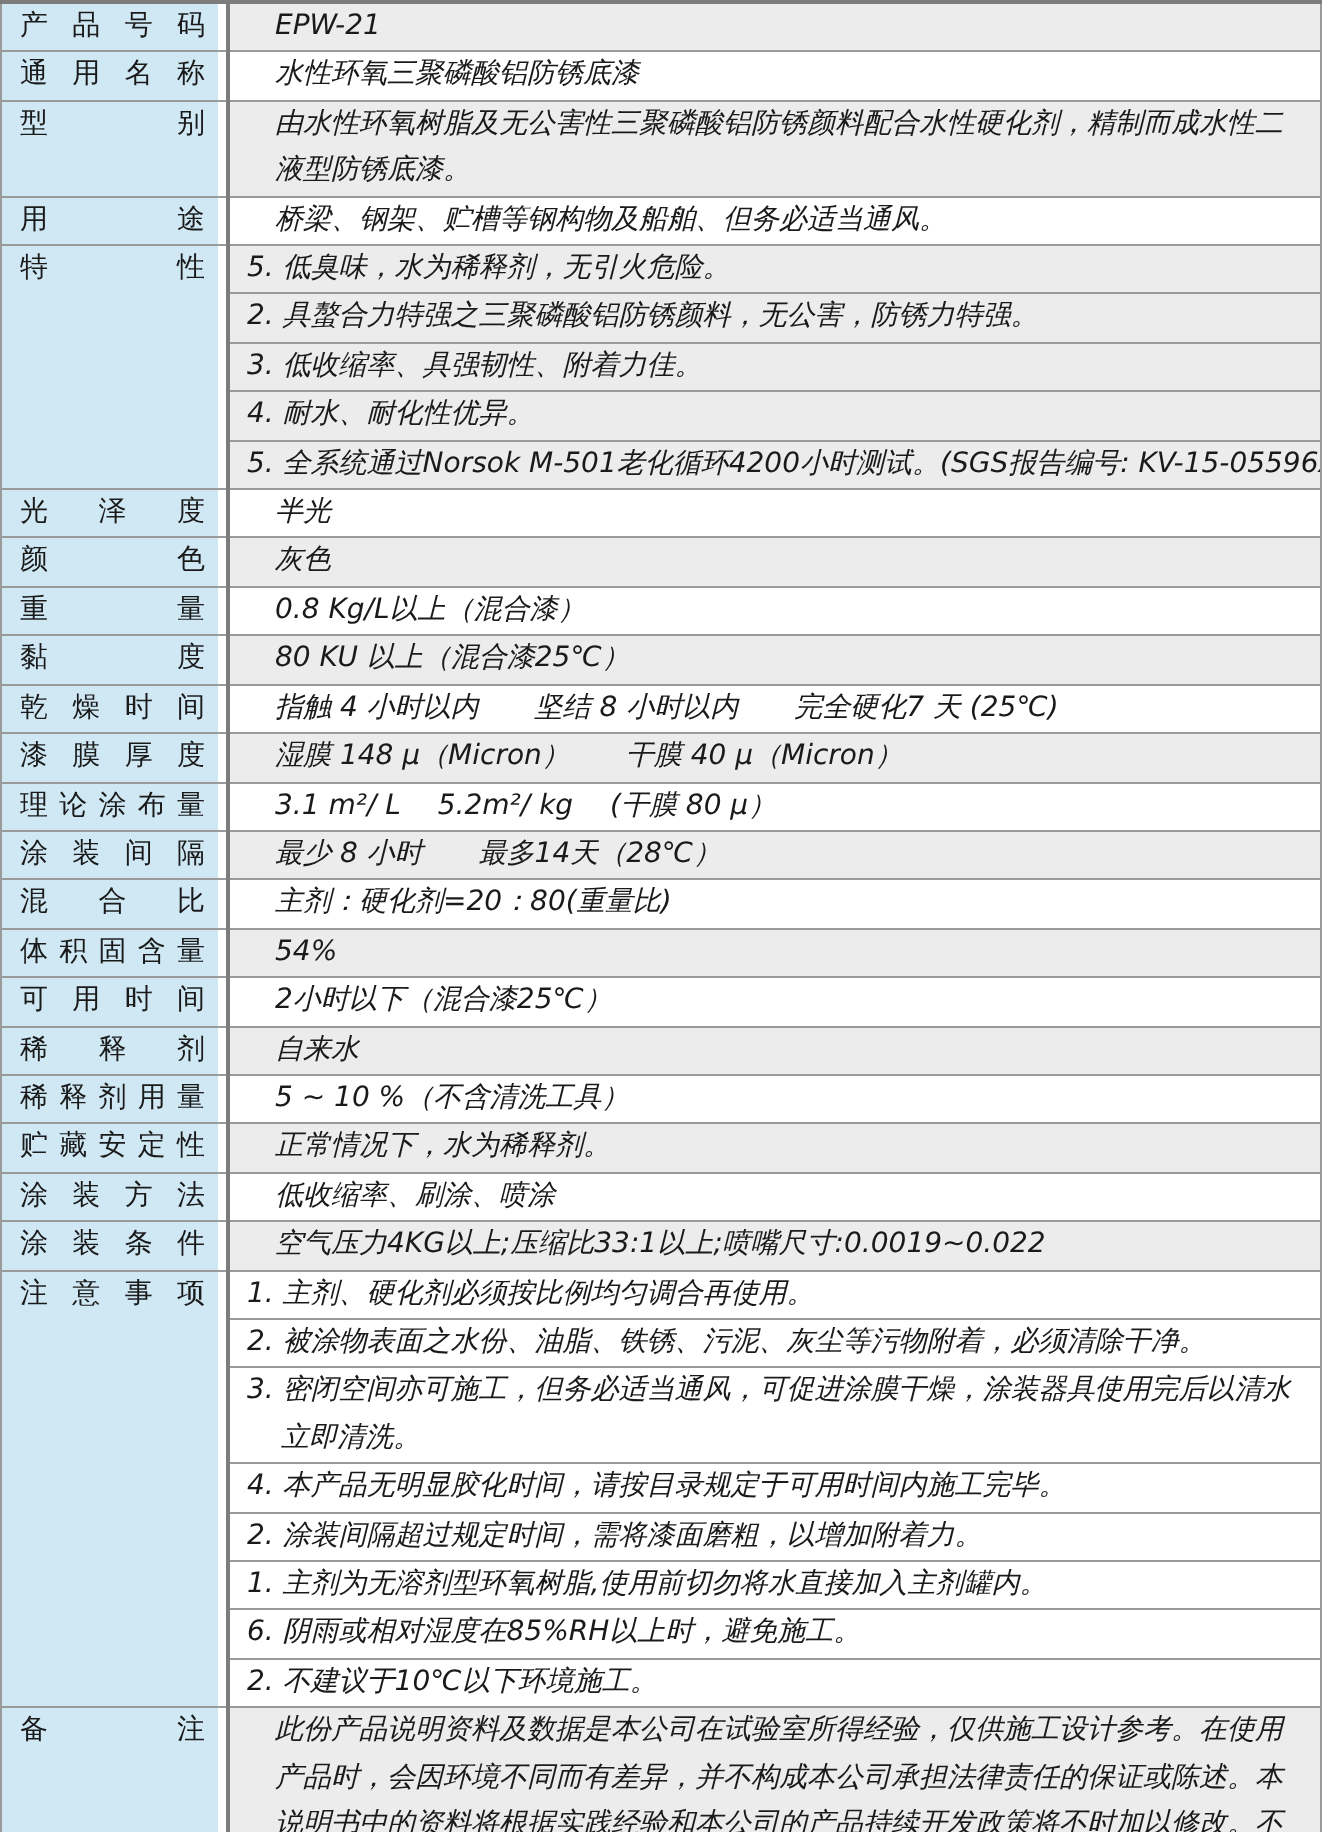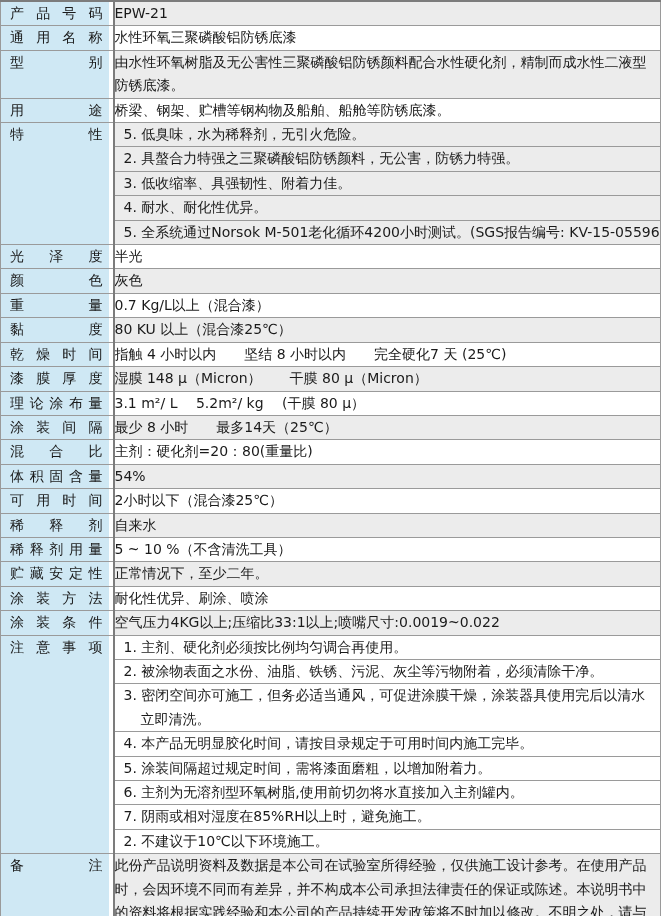--- a/index.html
+++ b/index.html
@@ -39,23 +39,24 @@
     vertical-align:top;
   }
   th.lblcell .lbl{
     display:flex;
     justify-content:space-between;
     padding:0 10px 0 9px;
     line-height:23.4px;
     height:23.4px;
   }
   td.val{
-    padding:0 6px 0 0;
+    padding:0 6px 0 23px;
     line-height:23.4px;
     white-space:pre-wrap;
+    font-style:italic;
   }
   td.val.one{
     white-space:nowrap;
     overflow:hidden;
     height:23.4px;
   }
   td.val.hang{
     padding-left:26px;
     text-indent:-17px;
   }
@@ -102,21 +103,21 @@
         </th>
         <td class="val">由水性环氧树脂及无公害性三聚磷酸铝防锈颜料配合水性硬化剂，精制而成水性二液型防锈底漆。</td>
       </tr>
       <tr class="w">
         <th class="lblcell" rowspan="1">
           <div class="lbl">
             <span>用</span>
             <span>途</span>
           </div>
         </th>
-        <td class="val one">桥梁、钢架、贮槽等钢构物及船舶、船舱等防锈底漆。</td>
+        <td class="val one">桥梁、钢架、贮槽等钢构物及船舶、但务必适当通风。</td>
       </tr>
       <tr class="g">
         <th class="lblcell" rowspan="5">
           <div class="lbl">
             <span>特</span>
             <span>性</span>
           </div>
         </th>
         <td class="val one hang">5. 低臭味，水为稀释剂，无引火危险。</td>
       </tr>
@@ -151,21 +152,21 @@
         </th>
         <td class="val one">灰色</td>
       </tr>
       <tr class="w">
         <th class="lblcell" rowspan="1">
           <div class="lbl">
             <span>重</span>
             <span>量</span>
           </div>
         </th>
-        <td class="val one">0.7 Kg/L以上（混合漆）</td>
+        <td class="val one">0.8 Kg/L以上（混合漆）</td>
       </tr>
       <tr class="g">
         <th class="lblcell" rowspan="1">
           <div class="lbl">
             <span>黏</span>
             <span>度</span>
           </div>
         </th>
         <td class="val one">80 KU 以上（混合漆25℃）</td>
       </tr>
@@ -182,21 +183,21 @@
       </tr>
       <tr class="g">
         <th class="lblcell" rowspan="1">
           <div class="lbl">
             <span>漆</span>
             <span>膜</span>
             <span>厚</span>
             <span>度</span>
           </div>
         </th>
-        <td class="val one">湿膜 148 μ（Micron）　　干膜 80 μ（Micron）</td>
+        <td class="val one">湿膜 148 μ（Micron）　　干膜 40 μ（Micron）</td>
       </tr>
       <tr class="w">
         <th class="lblcell" rowspan="1">
           <div class="lbl">
             <span>理</span>
             <span>论</span>
             <span>涂</span>
             <span>布</span>
             <span>量</span>
           </div>
@@ -205,21 +206,21 @@
       </tr>
       <tr class="g">
         <th class="lblcell" rowspan="1">
           <div class="lbl">
             <span>涂</span>
             <span>装</span>
             <span>间</span>
             <span>隔</span>
           </div>
         </th>
-        <td class="val one">最少 8 小时　　最多14天（25℃）</td>
+        <td class="val one">最少 8 小时　　最多14天（28℃）</td>
       </tr>
       <tr class="w">
         <th class="lblcell" rowspan="1">
           <div class="lbl">
             <span>混</span>
             <span>合</span>
             <span>比</span>
           </div>
         </th>
         <td class="val one">主剂：硬化剂=20：80(重量比)</td>
@@ -272,32 +273,32 @@
       <tr class="g">
         <th class="lblcell" rowspan="1">
           <div class="lbl">
             <span>贮</span>
             <span>藏</span>
             <span>安</span>
             <span>定</span>
             <span>性</span>
           </div>
         </th>
-        <td class="val one">正常情况下，至少二年。</td>
+        <td class="val one">正常情况下，水为稀释剂。</td>
       </tr>
       <tr class="w">
         <th class="lblcell" rowspan="1">
           <div class="lbl">
             <span>涂</span>
             <span>装</span>
             <span>方</span>
             <span>法</span>
           </div>
         </th>
-        <td class="val one">耐化性优异、刷涂、喷涂</td>
+        <td class="val one">低收缩率、刷涂、喷涂</td>
       </tr>
       <tr class="g">
         <th class="lblcell" rowspan="1">
           <div class="lbl">
             <span>涂</span>
             <span>装</span>
             <span>条</span>
             <span>件</span>
           </div>
         </th>
@@ -317,27 +318,27 @@
       <tr class="w">
         <td class="val one hang">2. 被涂物表面之水份、油脂、铁锈、污泥、灰尘等污物附着，必须清除干净。</td>
       </tr>
       <tr class="w">
         <td class="val hang">3. 密闭空间亦可施工，但务必适当通风，可促进涂膜干燥，涂装器具使用完后以清水立即清洗。</td>
       </tr>
       <tr class="w">
         <td class="val one hang">4. 本产品无明显胶化时间，请按目录规定于可用时间内施工完毕。</td>
       </tr>
       <tr class="w">
-        <td class="val one hang">5. 涂装间隔超过规定时间，需将漆面磨粗，以增加附着力。</td>
-      </tr>
-      <tr class="w">
-        <td class="val one hang">6. 主剂为无溶剂型环氧树脂,使用前切勿将水直接加入主剂罐内。</td>
-      </tr>
-      <tr class="w">
-        <td class="val one hang">7. 阴雨或相对湿度在85%RH以上时，避免施工。</td>
+        <td class="val one hang">2. 涂装间隔超过规定时间，需将漆面磨粗，以增加附着力。</td>
+      </tr>
+      <tr class="w">
+        <td class="val one hang">1. 主剂为无溶剂型环氧树脂,使用前切勿将水直接加入主剂罐内。</td>
+      </tr>
+      <tr class="w">
+        <td class="val one hang">6. 阴雨或相对湿度在85%RH以上时，避免施工。</td>
       </tr>
       <tr class="w">
         <td class="val one hang">2. 不建议于10℃以下环境施工。</td>
       </tr>
       <tr class="g">
         <th class="lblcell" rowspan="1">
           <div class="lbl">
             <span>备</span>
             <span>注</span>
           </div>

